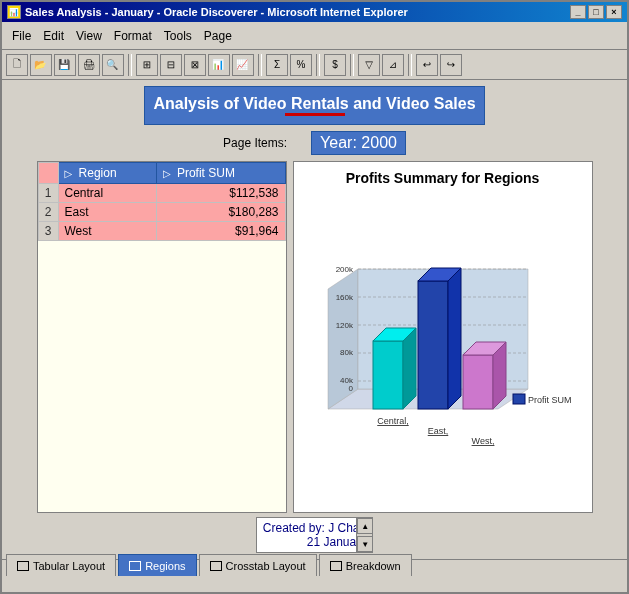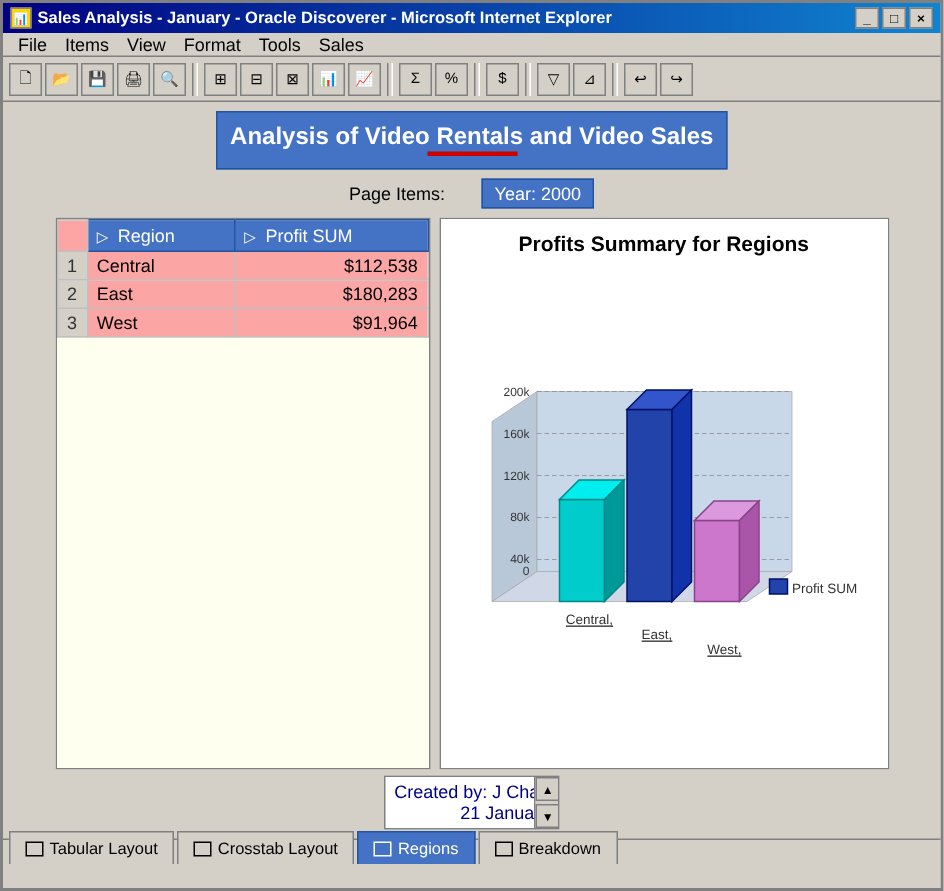--- a/index.html
+++ b/index.html
@@ -65,21 +65,21 @@
       color: black;
     }
 
     
     .menu-bar {
       background: #d4d0c8;
       border-bottom: 1px solid #808080;
       display: flex;
       align-items: center;
       padding: 2px 4px;
-      height: 16px;
+      height: 28px;
       font-size: 12px;
     }
     .menu-item {
       padding: 1px 6px;
       cursor: pointer;
     }
 
     
     .toolbar {
       background: #d4d0c8;
@@ -137,21 +137,21 @@
     .page-items-bar {
       display: flex;
       align-items: center;
       gap: 24px;
       padding: 2px 0;
     }
     .year-badge {
       background: #4472c4;
       color: white;
       padding: 2px 8px;
-      font-size: 12px;
+      font-size: 16px;
       border: 1px solid #2255a0;
     }
 
     
     .report-area {
       display: flex;
       flex: 1;
       gap: 6px;
       overflow: hidden;
     }
@@ -314,25 +314,25 @@
     </div>
     <div class="title-bar-controls">
       <div class="tb-btn">_</div>
       <div class="tb-btn">□</div>
       <div class="tb-btn">×</div>
     </div>
   </div>
 
   <div class="menu-bar">
     <span class="menu-item">File</span>
-    <span class="menu-item">Items</span>
+    <span class="menu-item">Edit</span>
     <span class="menu-item">View</span>
     <span class="menu-item">Format</span>
     <span class="menu-item">Tools</span>
-    <span class="menu-item">Sales</span>
+    <span class="menu-item">Page</span>
   </div>
 
   <div class="toolbar">
     <div class="tool-btn">🗋</div>
     <div class="tool-btn">📂</div>
     <div class="tool-btn">💾</div>
     <div class="tool-btn">🖨</div>
     <div class="tool-btn">🔍</div>
     <div class="tool-separator"></div>
     <div class="tool-btn">⊞</div>
@@ -465,27 +465,27 @@
       </div>
     </div>
 
   </div>
 
   <div class="tab-bar">
     <div class="tab">
       <span class="tab-icon"></span>
       <span>Tabular Layout</span>
     </div>
+    <div class="tab active">
+      <span class="tab-icon"></span>
+      <span>Regions</span>
+    </div>
     <div class="tab">
       <span class="tab-icon"></span>
       <span>Crosstab Layout</span>
     </div>
-    <div class="tab active">
-      <span class="tab-icon"></span>
-      <span>Regions</span>
-    </div>
     <div class="tab">
       <span class="tab-icon"></span>
       <span>Breakdown</span>
     </div>
   </div>
 
 </div>
 
 </body></html>

